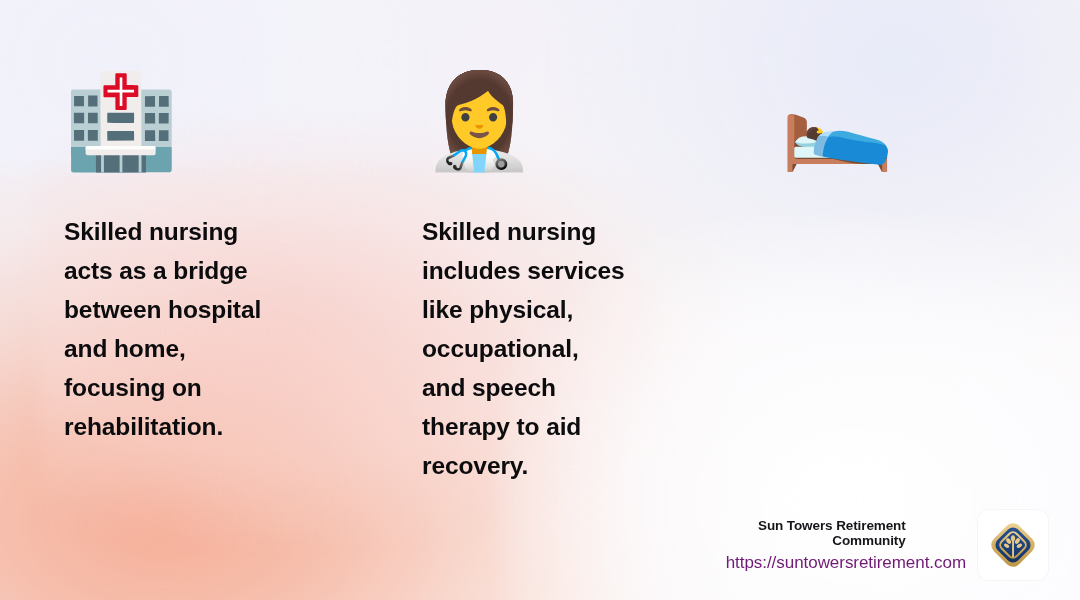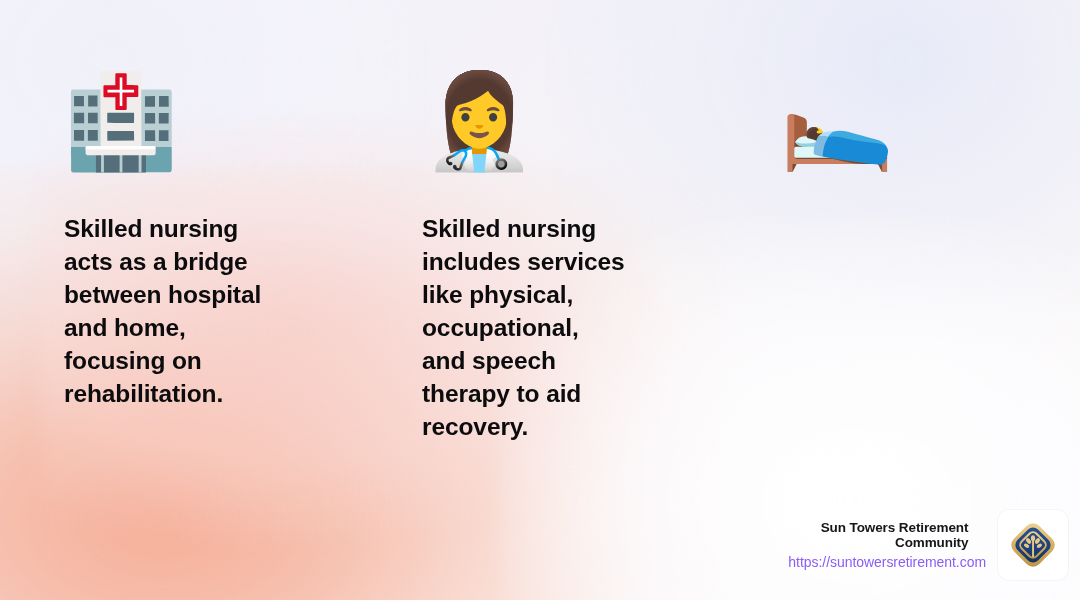--- a/index.html
+++ b/index.html
@@ -107,31 +107,31 @@
     line-height: 120px;
     height: 124px;
     display: block;
     user-select: none;
   }
 
   .blurb {
     margin-top: 26px;
     font-family: "Liberation Sans", sans-serif;
     font-size: 24.5px;
-    line-height: 33px;
+    line-height: 39px;
     font-weight: bold;
     letter-spacing: -0.1px;
     color: #0c0c0e;
     white-space: pre-line;
   }
 
   
   .brand {
     position: absolute;
-    right: 12px;
+    right: 32px;
     bottom: 20px;
     display: flex;
     align-items: center;
     gap: 12px;
   }
   .brand-text {
     text-align: right;
     line-height: 1.12;
   }
   .brand-name {
@@ -139,23 +139,23 @@
     font-size: 13.5px;
     font-weight: bold;
     color: #16161a;
     letter-spacing: -0.1px;
     max-width: 180px;
     display: block;
     white-space: pre-line;
   }
   .brand-url {
     font-family: "Liberation Sans", sans-serif;
-    font-size: 14px;
+    font-size: 17px;
     font-weight: normal;
-    color: #8b5cf6;
+    color: #701a75;
     margin-top: 5px;
     display: block;
     letter-spacing: -0.05px;
   }
   .brand-logo {
     width: 70px;
     height: 70px;
     background: #ffffff;
     border-radius: 11px;
     display: flex;

